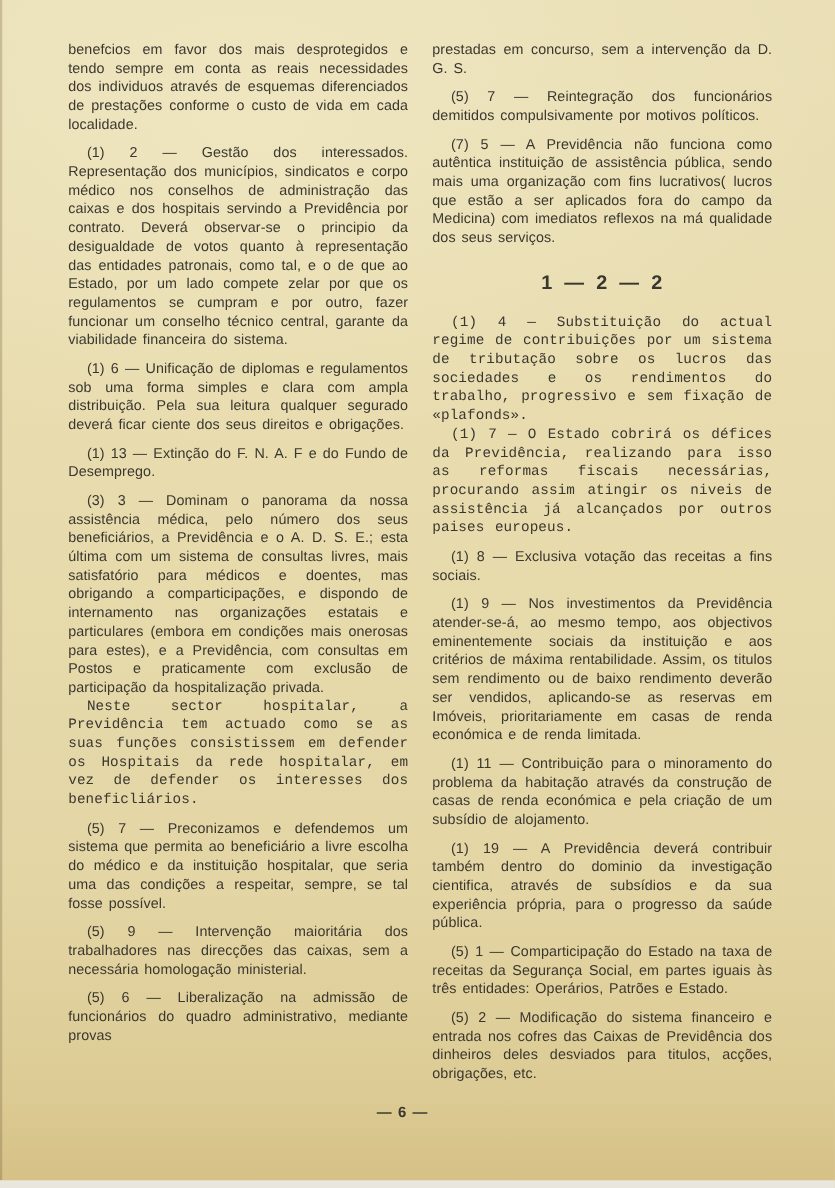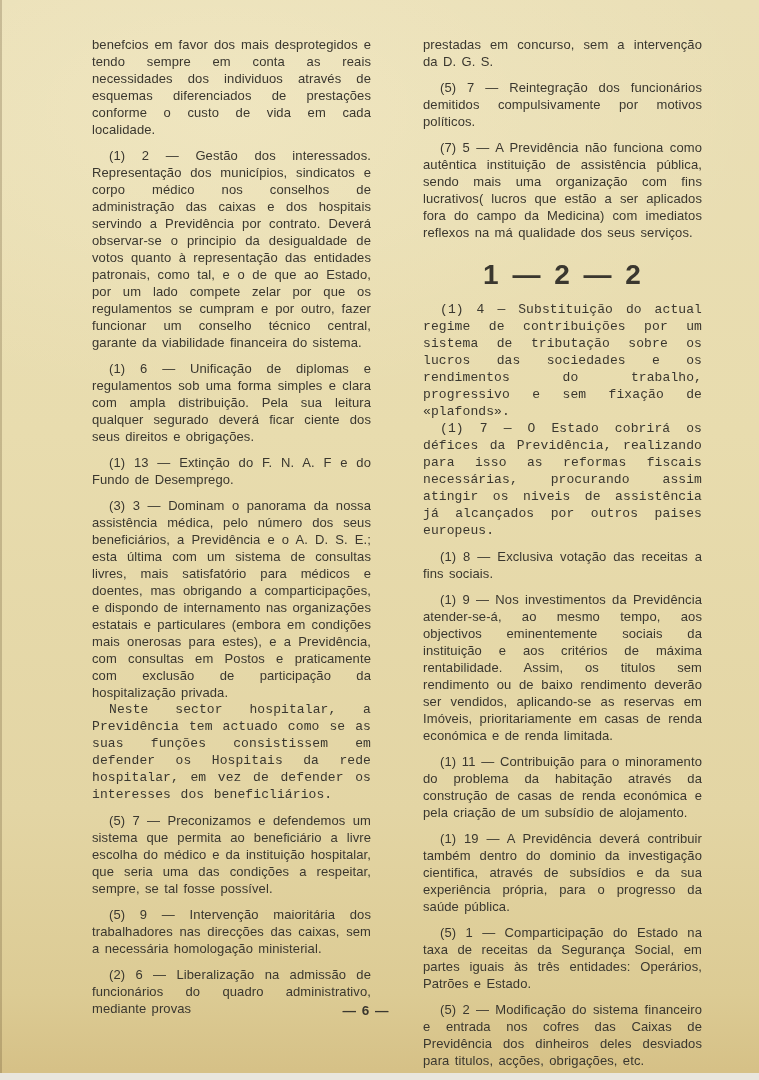--- a/index.html
+++ b/index.html
@@ -25,32 +25,31 @@
   .text-block {
     position: absolute; left: 62px; top: 36px; width: 640px;
     display: flex; gap: 22px;
     color: #3a372f;
   }
   .column {
     width: 309px;
     font-size: 13px; line-height: 17px;
     text-align: justify;
     letter-spacing: 0.1px;
-    margin-left: 30px;
   }
   .para {
     margin: 9px 0 0 0;
     text-indent: 17px;
     word-spacing: 1.6px;
   }
   .para.cont { text-indent: 0; }
   .para.first { margin-top: 0; }
   .para.tight { margin-top: 0; font-family: Liberation Mono, monospace; }
   .section-heading {
-    font-size: 28px; font-weight: bold; text-align: center;
+    font-size: 18px; font-weight: bold; text-align: center;
     letter-spacing: 1px; word-spacing: 4px;
     margin: 25px 0 18px 0;
     text-indent: 0;
   }
   .footer {
     position: absolute; left: 62px; width: 608px; top: 1003px;
     text-align: center;
     font-size: 13.5px; font-weight: bold; letter-spacing: 1px;
     color: #3a372f;
   }
@@ -63,21 +62,21 @@
 
     <div class="column">
       <p class="para cont first">benefcios em favor dos mais desprotegidos e tendo sempre em conta as reais necessidades dos individuos através de esquemas diferenciados de prestações conforme o custo de vida em cada localidade.</p>
       <p class="para">(1) 2 — Gestão dos interessados. Representação dos municípios, sindicatos e corpo médico nos conselhos de administração das caixas e dos hospitais servindo a Previdência por contrato. Deverá observar-se o principio da desigualdade de votos quanto à representação das entidades patronais, como tal, e o de que ao Estado, por um lado compete zelar por que os regulamentos se cumpram e por outro, fazer funcionar um conselho técnico central, garante da viabilidade financeira do sistema.</p>
       <p class="para">(1) 6 — Unificação de diplomas e regulamentos sob uma forma simples e clara com ampla distribuição. Pela sua leitura qualquer segurado deverá ficar ciente dos seus direitos e obrigações.</p>
       <p class="para">(1) 13 — Extinção do F. N. A. F e do Fundo de Desemprego.</p>
       <p class="para">(3) 3 — Dominam o panorama da nossa assistência médica, pelo número dos seus beneficiários, a Previdência e o A. D. S. E.; esta última com um sistema de consultas livres, mais satisfatório para médicos e doentes, mas obrigando a comparticipações, e dispondo de internamento nas organizações estatais e particulares (embora em condições mais onerosas para estes), e a Previdência, com consultas em Postos e praticamente com exclusão de participação da hospitalização privada.</p>
       <p class="para tight">Neste sector hospitalar, a Previdência tem actuado como se as suas funções consistissem em defender os Hospitais da rede hospitalar, em vez de defender os interesses dos beneficliários.</p>
       <p class="para">(5) 7 — Preconizamos e defendemos um sistema que permita ao beneficiário a livre escolha do médico e da instituição hospitalar, que seria uma das condições a respeitar, sempre, se tal fosse possível.</p>
       <p class="para">(5) 9 — Intervenção maioritária dos trabalhadores nas direcções das caixas, sem a necessária homologação ministerial.</p>
-      <p class="para">(2) 6 — Liberalização na admissão de funcionários do quadro administrativo, mediante provas</p>
+      <p class="para">(5) 6 — Liberalização na admissão de funcionários do quadro administrativo, mediante provas</p>
     </div>
 
     <div class="column">
       <p class="para cont first">prestadas em concurso, sem a intervenção da D. G. S.</p>
       <p class="para">(5) 7 — Reintegração dos funcionários demitidos compulsivamente por motivos políticos.</p>
       <p class="para">(7) 5 — A Previdência não funciona como autêntica instituição de assistência pública, sendo mais uma organização com fins lucrativos( lucros que estão a ser aplicados fora do campo da Medicina) com imediatos reflexos na má qualidade dos seus serviços.</p>
       <h2 class="section-heading">1 — 2 — 2</h2>
       <p class="para tight">(1) 4 — Substituição do actual regime de contribuições por um sistema de tributação sobre os lucros das sociedades e os rendimentos do trabalho, progressivo e sem fixação de «plafonds».</p>
       <p class="para tight">(1) 7 — O Estado cobrirá os défices da Previdência, realizando para isso as reformas fiscais necessárias, procurando assim atingir os niveis de assistência já alcançados por outros paises europeus.</p>
       <p class="para">(1) 8 — Exclusiva votação das receitas a fins sociais.</p>

